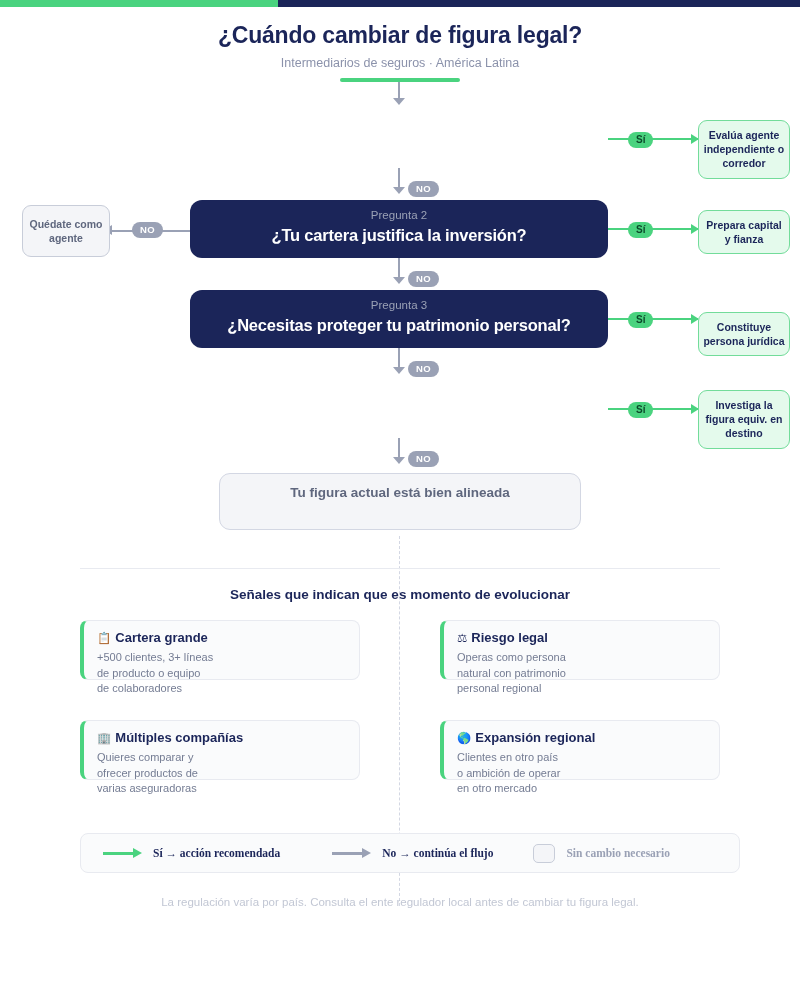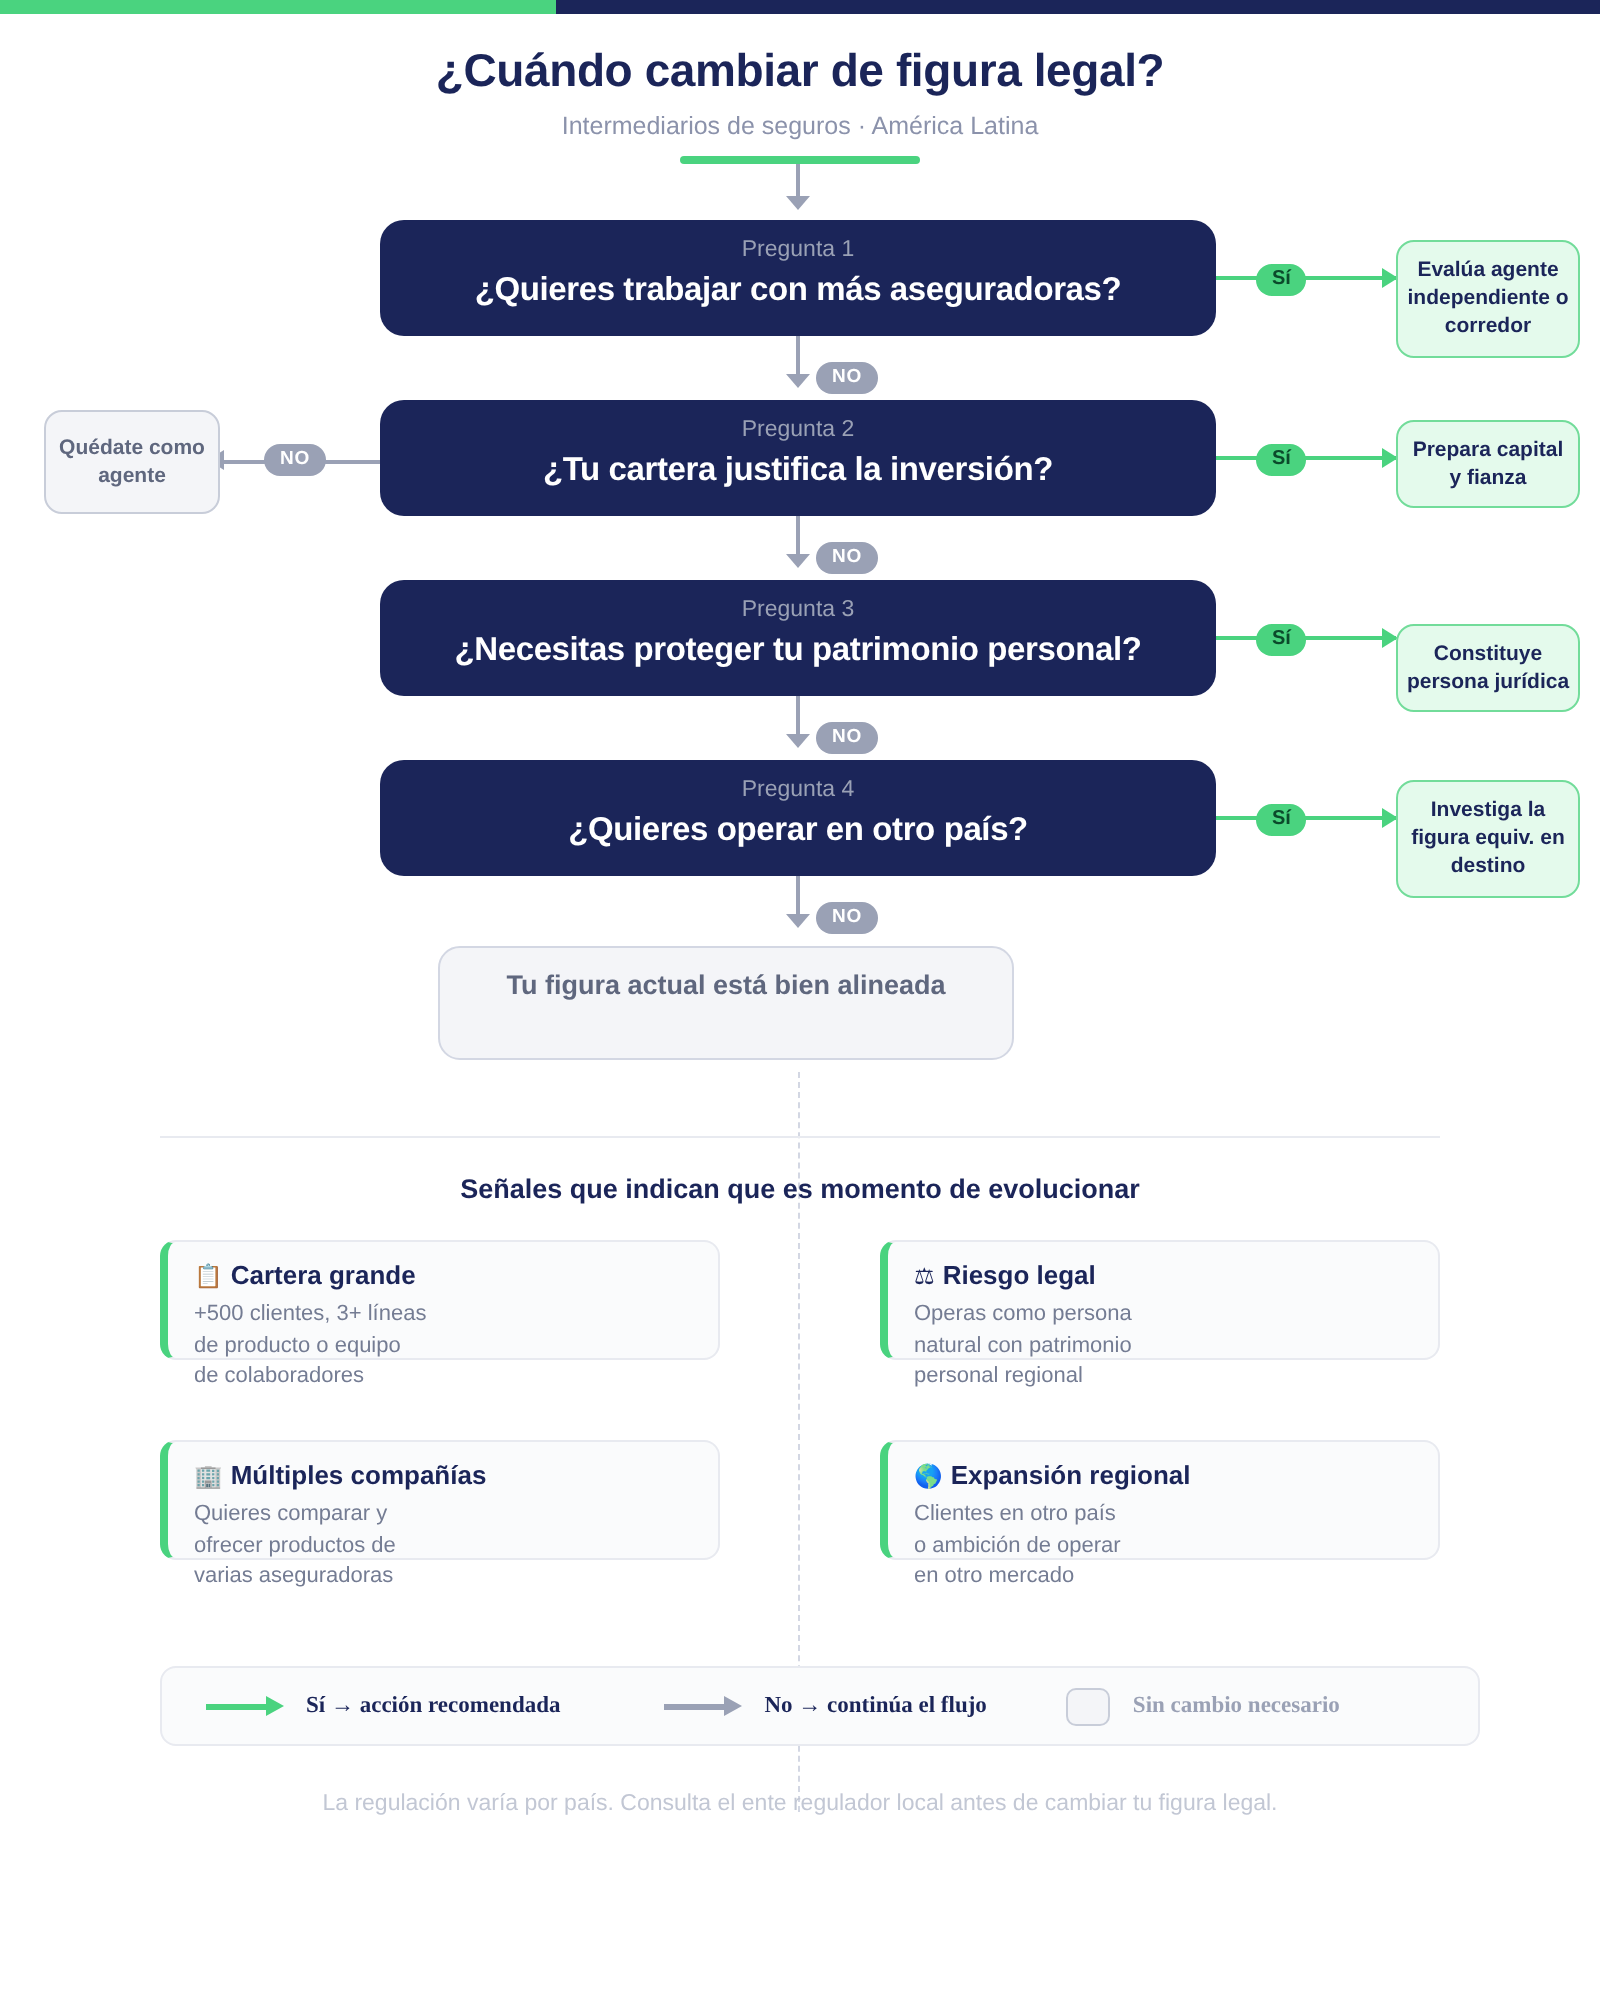--- a/index.html
+++ b/index.html
@@ -214,21 +214,21 @@
     line-height: 1.35;
     display: flex;
     flex-direction: column;
     justify-content: center;
   }
 
   .final-box {
     position: absolute;
     left: 219px;
     top: 473px;
-    width: 288px;
+    width: 362px;
     height: 57px;
     background: #f4f5f8;
     border: 1.3px solid #d3d7e3;
     border-radius: 11px;
     text-align: center;
     padding-top: 11px;
   }
   .final-title {
     font-size: 13.5px;
     font-weight: bold;
@@ -378,24 +378,20 @@
     <div class="title-rule"></div>
   </div>
 
   <div class="spine"></div>
 
   <div class="flow">
 
     <div class="connector" style="top:82px;height:18px;"></div>
     <div class="arrowhead" style="top:98px;"></div>
 
-    <div class="qbox" style="top:110px;">
-      <div class="qlabel">Pregunta 1</div>
-      <div class="qtext">¿Quieres trabajar con más aseguradoras?</div>
-    </div>
     <div class="yes-line" style="top:138px;"></div>
     <div class="yes-arrow" style="top:134px;"></div>
     <div class="yes-badge" style="top:132px;">Sí</div>
     <div class="result-box" style="top:120px;">Evalúa agente
 independiente
 o corredor</div>
 
     <div class="connector" style="top:168px;height:22px;"></div>
     <div class="arrowhead" style="top:187px;"></div>
     <div class="no-badge" style="top:181px;">NO</div>
@@ -430,24 +426,20 @@
     <div class="yes-arrow" style="top:314px;"></div>
     <div class="yes-badge" style="top:312px;">Sí</div>
     <div class="result-box" style="top:312px;">Constituye
 persona
 jurídica</div>
 
     <div class="connector" style="top:348px;height:22px;"></div>
     <div class="arrowhead" style="top:367px;"></div>
     <div class="no-badge" style="top:361px;">NO</div>
 
-    <div class="qbox" style="top:380px;">
-      <div class="qlabel">Pregunta 4</div>
-      <div class="qtext">¿Quieres operar en otro país?</div>
-    </div>
     <div class="yes-line" style="top:408px;"></div>
     <div class="yes-arrow" style="top:404px;"></div>
     <div class="yes-badge" style="top:402px;">Sí</div>
     <div class="result-box" style="top:390px;">Investiga la
 figura equiv.
 en destino</div>
 
     <div class="connector" style="top:438px;height:22px;"></div>
     <div class="arrowhead" style="top:457px;"></div>
     <div class="no-badge" style="top:451px;">NO</div>

